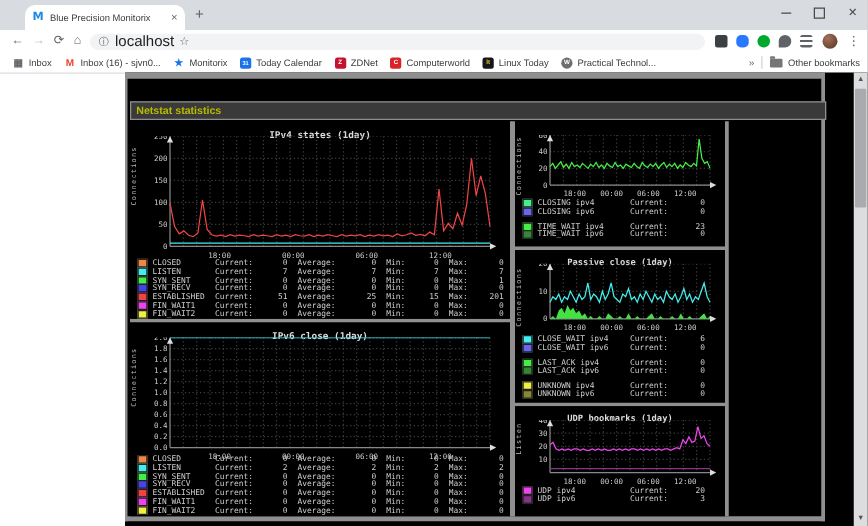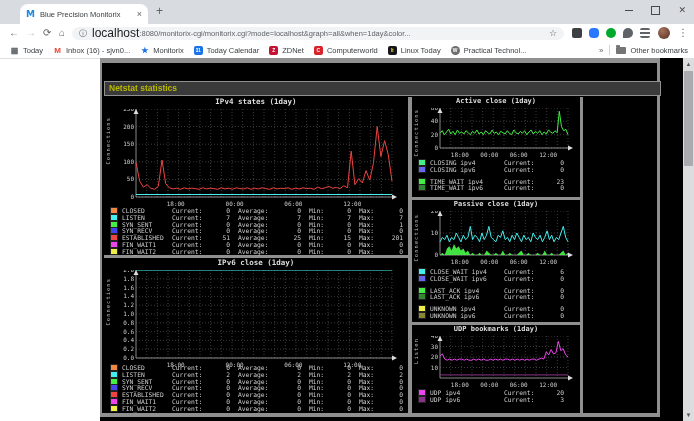--- a/index.html
+++ b/index.html
@@ -40,21 +40,21 @@
   .vdiv{width:1px;height:10px;background:#D0D3D7;margin-right:6px;}
   .folder{width:10px;height:7px;background:#757575;border-radius:1px;position:relative;margin-right:4px;}
   .folder:before{content:"";position:absolute;left:0;top:-2px;width:4px;height:2px;background:#757575;border-radius:1px 1px 0 0;}
   
   #content{position:absolute;left:100px;top:58px;width:656px;height:363px;background:#000000;}
   .gray{position:absolute;background:#8F8F8F;}
   #sect-title{position:absolute;left:4px;top:23px;width:551px;height:13px;background:#3A3A3A;
       border:1px solid #8F8F8F;font:bold 8.5px "Liberation Sans",sans-serif;color:#B9B900;
       line-height:13px;padding-left:4px;}
   .panel{position:absolute;background:#000;font-family:"DejaVu Sans Mono",monospace;}
-  .ptitle{text-align:center;font:bold 7.5px "DejaVu Sans Mono",monospace;color:#DDD;padding-top:0;}
+  .ptitle{text-align:center;font:bold 7.5px "DejaVu Sans Mono",monospace;color:#DDD;padding-top:6px;}
   .panel.small .ptitle{font-size:7px;}
   .ylab{position:absolute;left:1px;font:5.5px "DejaVu Sans Mono",monospace;color:#BBB;
         writing-mode:vertical-rl;transform:rotate(180deg);letter-spacing:1px;}
   .plot{position:absolute;left:2px;top:12px;}
   .panel.small .plot{top:11px;}
   svg text.tick{font:6px "DejaVu Sans Mono",monospace;fill:#CCC;}
   .legend{position:absolute;left:6px;right:2px;}
   .lrow{display:flex;align-items:center;height:6.8px;font:6.3px "DejaVu Sans Mono",monospace;color:#CFCFCF;}
   .sq{width:6px;height:5px;margin-right:4px;flex:0 0 auto;border:0.5px solid #222;}
   .ll{width:50px;}
@@ -89,36 +89,35 @@
   </div>
 
   <div id="toolbar">
     <span class="navic" style="left:9px">←</span>
     <span class="navic" style="left:26px;color:#B8BCC1">→</span>
     <span class="navic" style="left:43px">⟳</span>
     <span class="navic" style="left:59px">⌂</span>
     <div id="omnibox">
       <span class="infoic">ⓘ</span>
       <span class="urlhost">localhost</span>
-      <span class="urlrest">:8080/monitorix-cgi/monitorix.cgi?mode=localhost&amp;graph=all&amp;when=1day&amp;color...</span>
       <span class="staric">☆</span>
     </div>
     <span class="extic" style="left:572px;background:#3C4043"></span>
     <span class="extic" style="left:589px;background:#2979FF;border-radius:4px"></span>
     <span class="extic" style="left:606px;background:#00A82D;border-radius:50%"></span>
     <span class="extic" style="left:623px;background:#5F6368;border-radius:50% 50% 50% 0"></span>
     <span class="extic" style="left:640px;background:linear-gradient(#5F6368 20%,#fff 20%,#fff 40%,#5F6368 40%,#5F6368 60%,#fff 60%,#fff 80%,#5F6368 80%)"></span>
     <span id="avatar" style="left:658px"></span>
     <span id="menu3" style="left:678px">⋮</span>
   </div>
 
   <div id="bookbar">
       <span class="bitem">
         <span class="bi" style="background: transparent; color: rgb(95, 99, 104); font-size: 8px;">▦</span>
-        <span class="bl">Today</span>
+        <span class="bl">Inbox</span>
       </span>
       <span class="bitem">
         <span class="bi" style="background: transparent; color: rgb(234, 67, 53); font-size: 8px;">M</span>
         <span class="bl">Inbox (16) - sjvn0...</span>
       </span>
       <span class="bitem">
         <span class="bi" style="background: transparent; color: rgb(26, 115, 232); font-size: 8px;">★</span>
         <span class="bl">Monitorix</span>
       </span>
       <span class="bitem">
@@ -441,21 +440,20 @@
             <span class="sl s1">Average:</span>
             <span class="sv v1">0</span>
             <span class="sl s2">Min:</span>
             <span class="sv v2">0</span>
             <span class="sl s3">Max:</span>
             <span class="sv v3">0</span>
           </div>
         </div>
       </div>
     <div class="panel small" id="p2" style="left:312px;top:39px;width:168px;height:100px">
-        <div class="ptitle">Active close  (1day)</div>
         <div class="ylab" style="top:12px">Connections</div>
         <div class="plot"><svg width="162" height="52" xmlns="http://www.w3.org/2000/svg">
             <line x1="36.7" y1="0" x2="36.7" y2="40" stroke="#3c3c3c" stroke-dasharray="1,2"></line>
             <line x1="47.3" y1="0" x2="47.3" y2="40" stroke="#3c3c3c" stroke-dasharray="1,2"></line>
             <line x1="58.0" y1="0" x2="58.0" y2="40" stroke="#3c3c3c" stroke-dasharray="1,2"></line>
             <line x1="68.7" y1="0" x2="68.7" y2="40" stroke="#3c3c3c" stroke-dasharray="1,2"></line>
             <line x1="79.3" y1="0" x2="79.3" y2="40" stroke="#3c3c3c" stroke-dasharray="1,2"></line>
             <line x1="90.0" y1="0" x2="90.0" y2="40" stroke="#3c3c3c" stroke-dasharray="1,2"></line>
             <line x1="100.7" y1="0" x2="100.7" y2="40" stroke="#3c3c3c" stroke-dasharray="1,2"></line>
             <line x1="111.3" y1="0" x2="111.3" y2="40" stroke="#3c3c3c" stroke-dasharray="1,2"></line>

